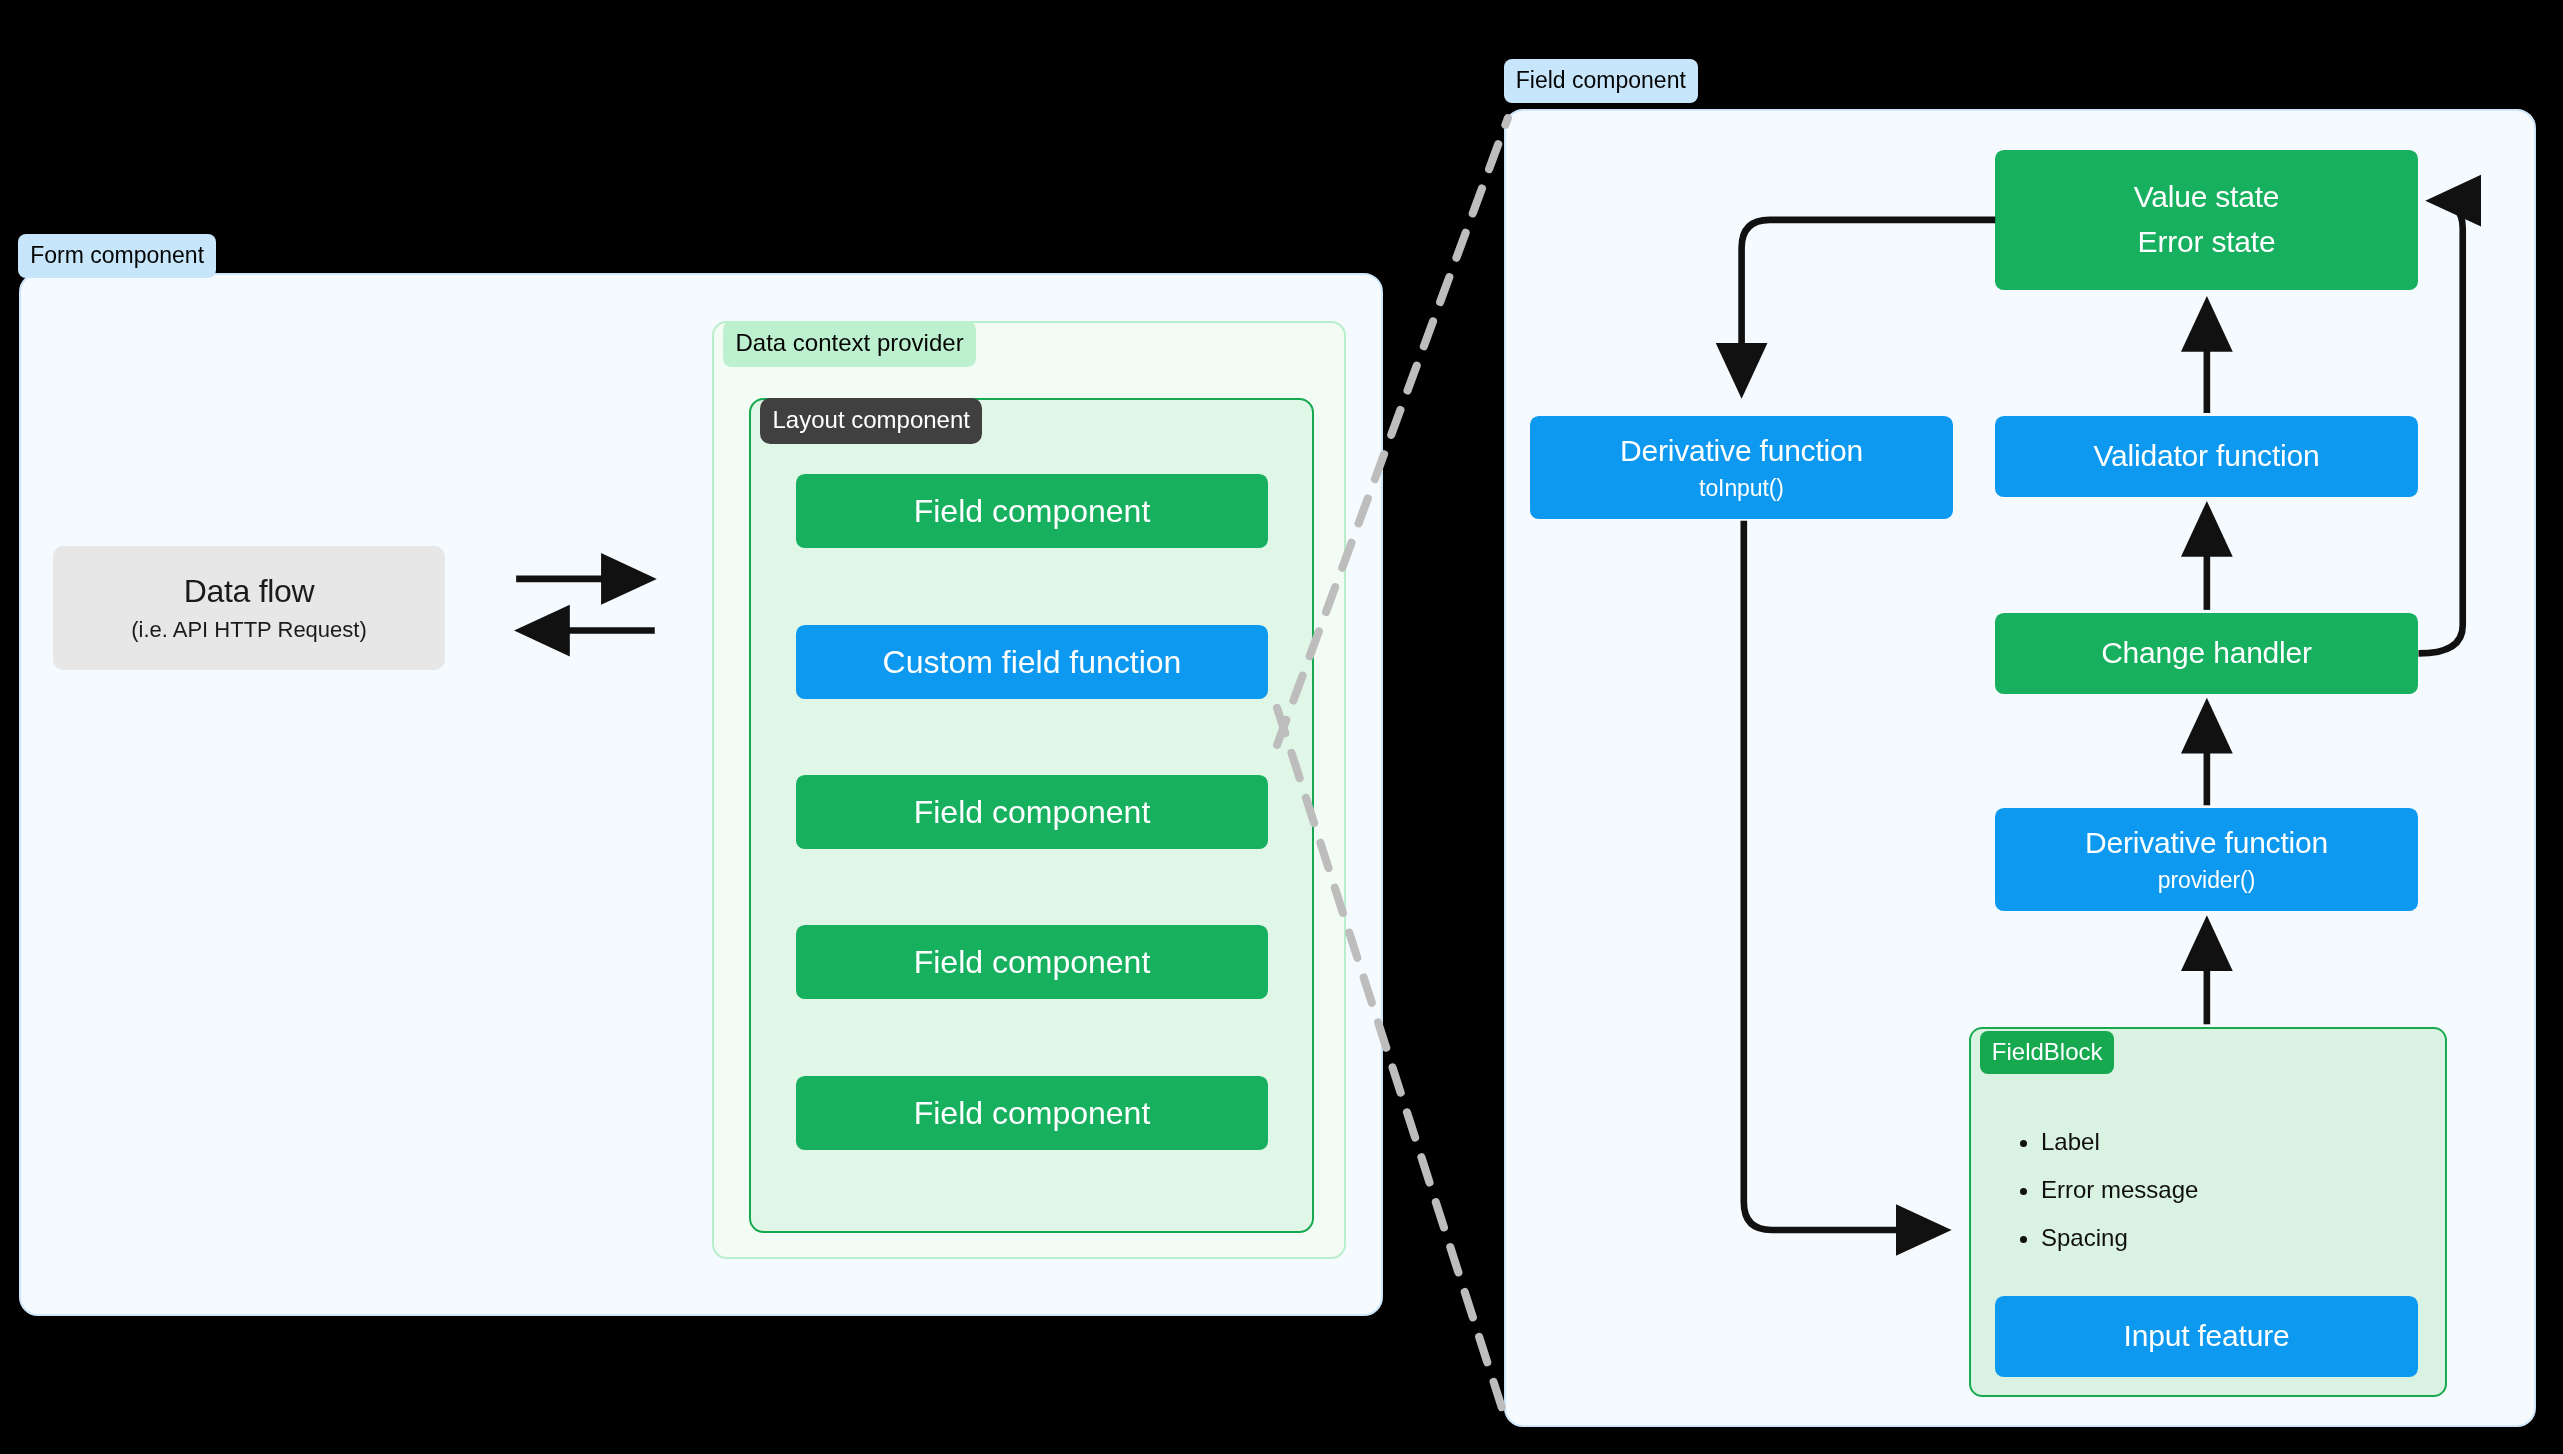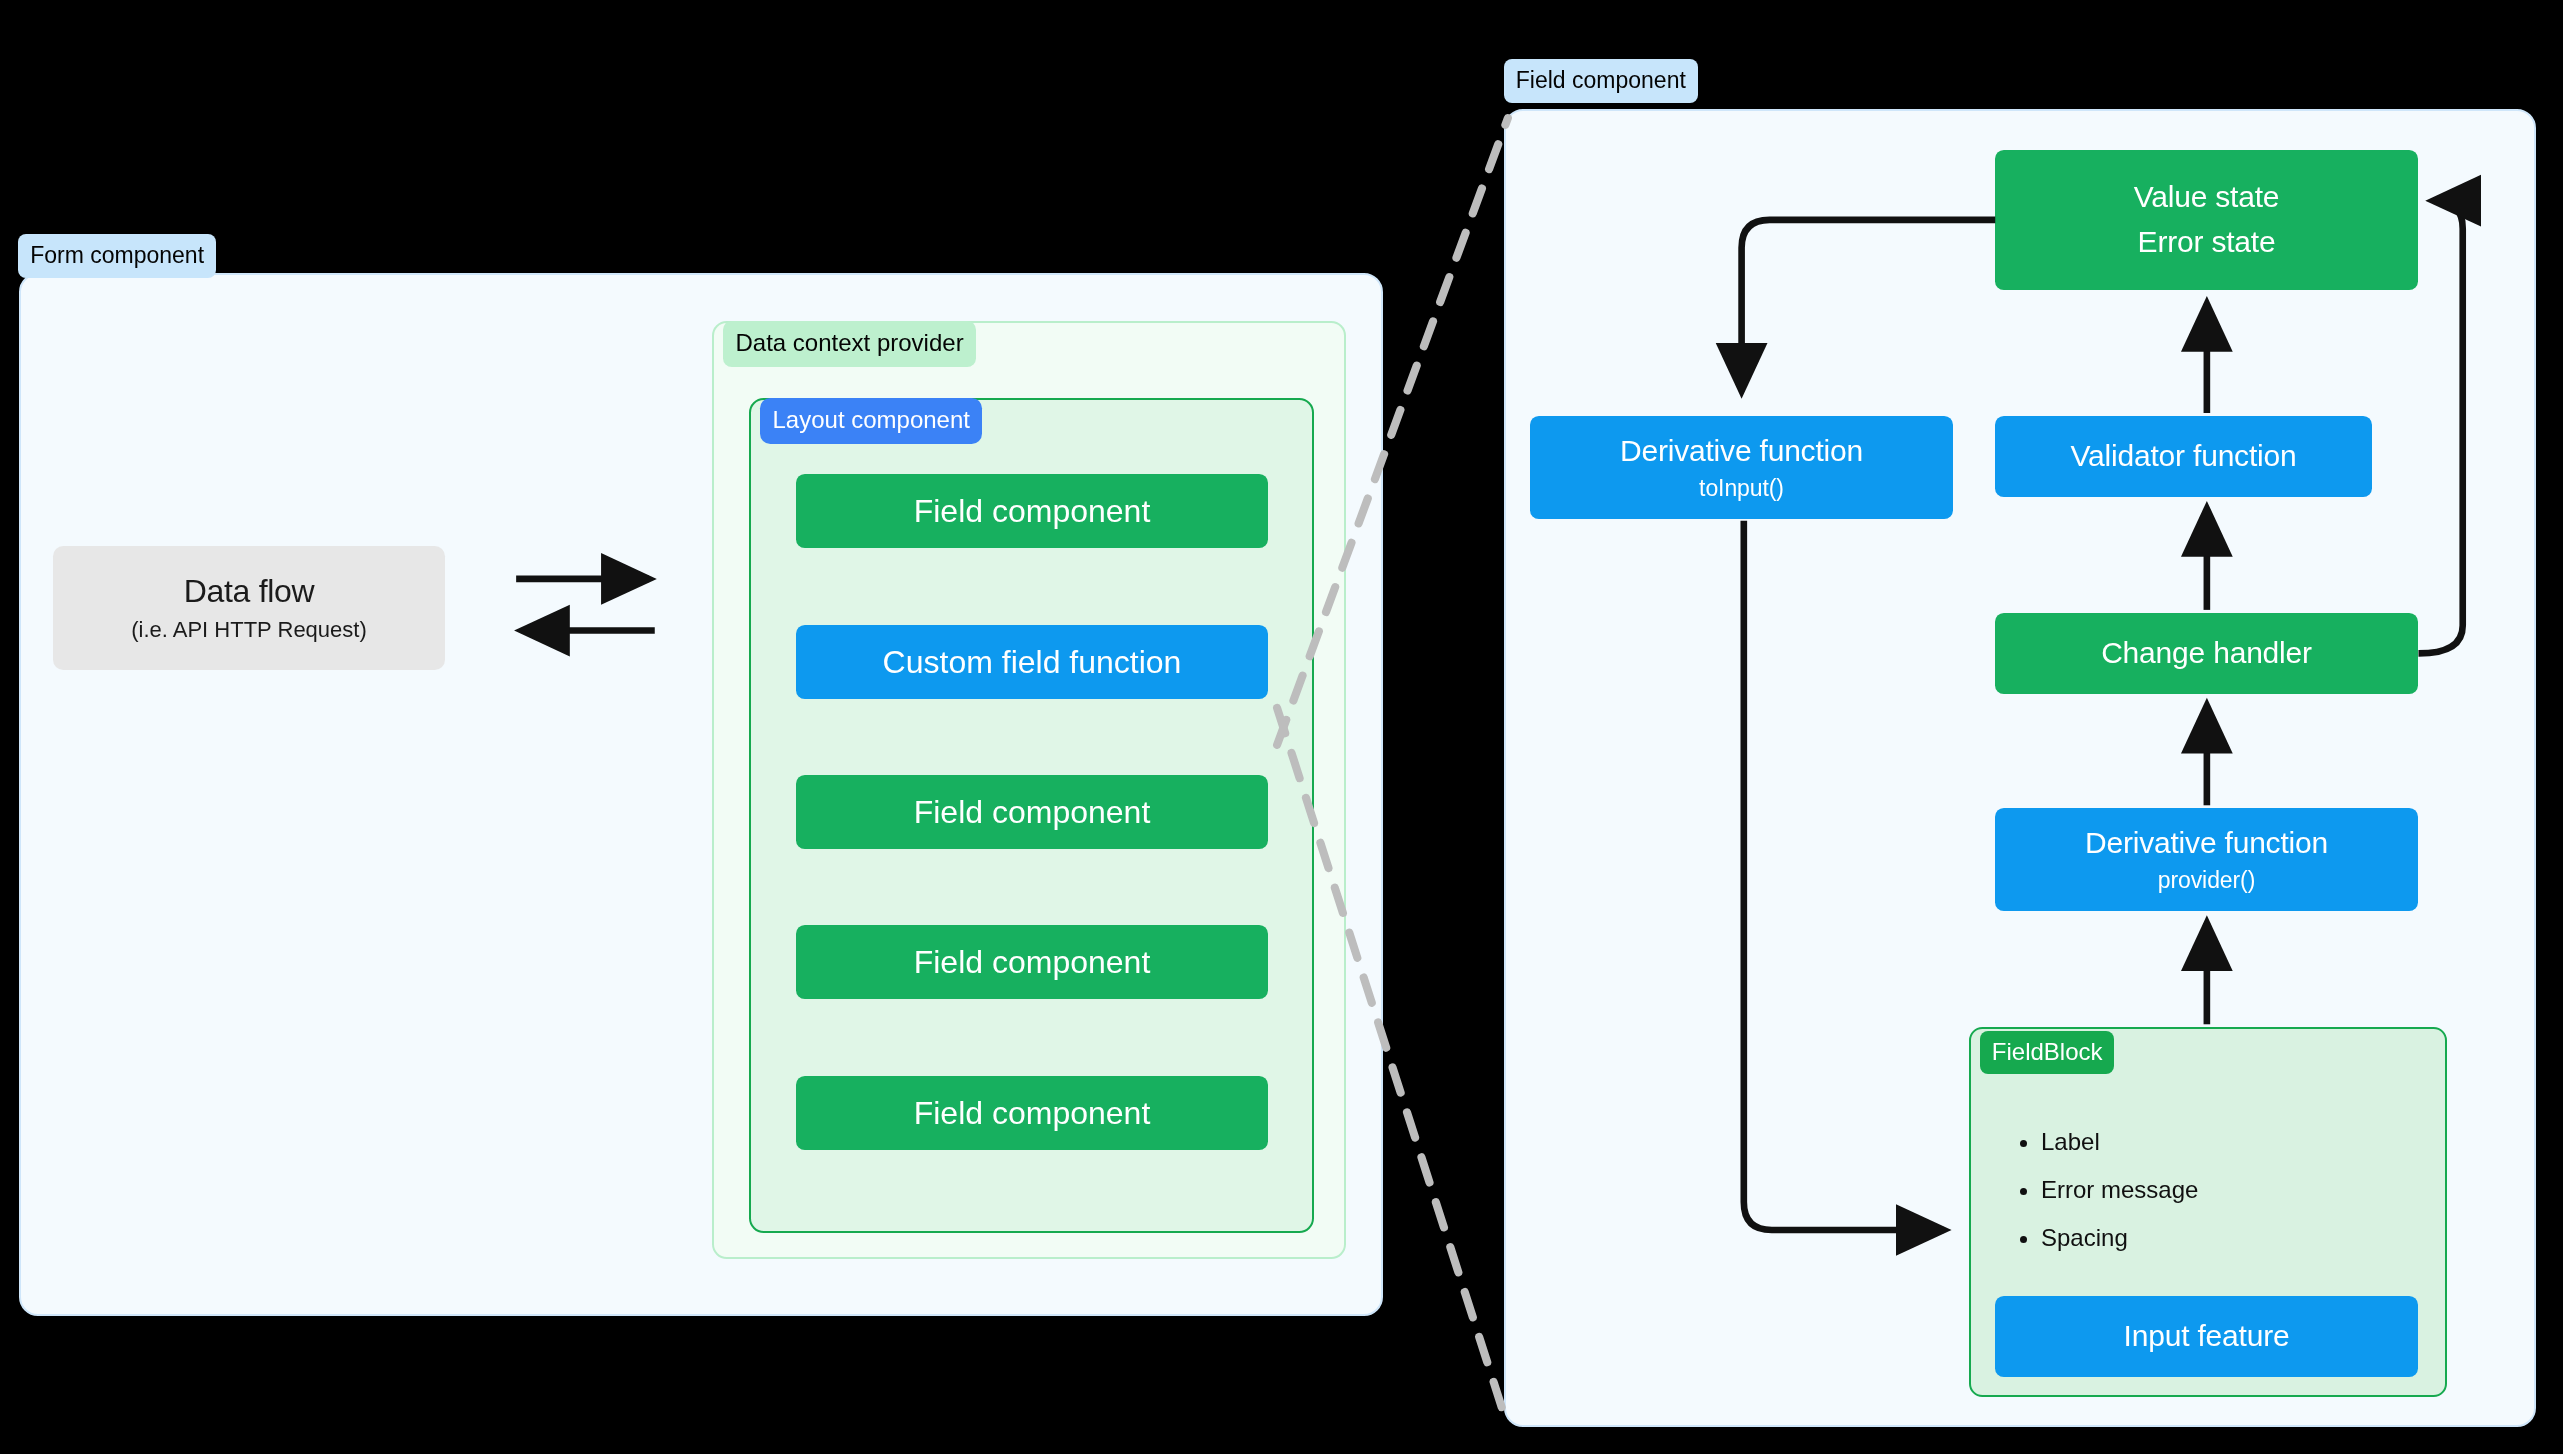--- a/index.html
+++ b/index.html
@@ -35,21 +35,21 @@
     background:#f2fcf5;border:2.2px solid #b9eecb;border-radius:14.7px;
   }
   .ctx-tag{
     background:#bdf0ce;color:#050505;border-radius:8.8px;
     font-size:24px;line-height:1;padding:10.3px 12.5px 11.8px 12.5px;white-space:nowrap;
   }
   .layout-box{
     background:#e0f6e7;border:2.9px solid #16a94f;border-radius:14.7px;
   }
   .layout-tag{
-    background:#3b82f6;color:#ffffff;border-radius:10.3px;
+    background:#404040;color:#ffffff;border-radius:10.3px;
     font-size:24px;line-height:1;padding:10.3px 12.5px 11.8px 12.5px;white-space:nowrap;
   }
 
   
   .node{
     display:flex;flex-direction:column;align-items:center;justify-content:center;
     color:#fff;border-radius:8.8px;text-align:center;line-height:1.15;
   }
   .node-green{background:#17b05f;}
   .node-blue{background:#0d99ef;}
@@ -122,21 +122,21 @@
 <div class="abs node node-green" style="left:1995px;top:150px;width:423px;height:140px;">
   <span class="t1">Value state</span>
   <span class="t1" style="margin-top:10.3px;">Error state</span>
 </div>
 
 <div class="abs node node-blue" style="left:1530px;top:416px;width:423px;height:103px;">
   <span class="t1">Derivative function</span>
   <span class="t2">toInput()</span>
 </div>
 
-<div class="abs node node-blue" style="left:1995px;top:416px;width:377px;height:81px;">
+<div class="abs node node-blue" style="left:1995px;top:416px;width:423px;height:81px;">
   <span class="t1">Validator function</span>
 </div>
 
 <div class="abs node node-green" style="left:1995px;top:613px;width:423px;height:81px;">
   <span class="t1">Change handler</span>
 </div>
 
 <div class="abs node node-blue" style="left:1995px;top:808px;width:423px;height:103px;">
   <span class="t1">Derivative function</span>
   <span class="t2">provider()</span>

